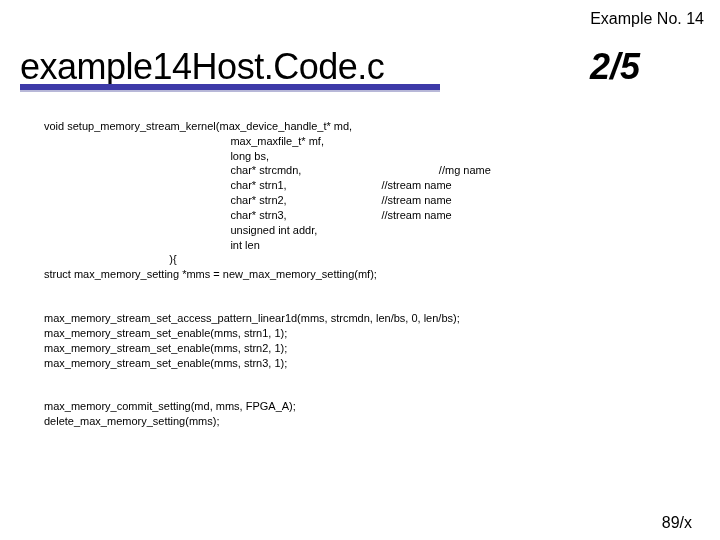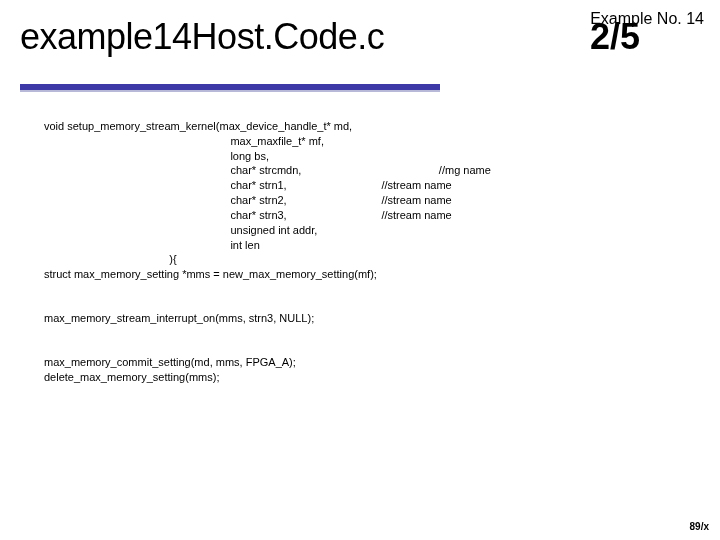--- a/index.html
+++ b/index.html
@@ -1,26 +1,26 @@
 <!DOCTYPE html>
 <html><head>
 <meta charset="utf-8">
 <style>
   * { margin:0; padding:0; box-sizing:border-box; }
   html,body { width:720px; height:540px; background:#fff; font-family:"Trebuchet MS","Segoe UI",sans-serif; color:#000; position:relative; overflow:hidden; }
   .header-tag { position:absolute; top:10px; right:16px; font-size:16px;margin-left:7px; }
-  .title-row { position:absolute; top:16px; left:20px; right:20px; display:flex; justify-content:space-between; align-items:center; }
+  .title-row { position:absolute; top:46px; left:20px; right:20px; display:flex; justify-content:space-between; align-items:center; }
   .title { font-size:36px; font-weight:400; letter-spacing:-0.5px; }
-  .pager { font-size:36px; font-weight:700; margin-right:60px; }
+  .pager { font-size:36px; font-weight:700; margin-right:60px;font-style:italic; }
   .rule { position:absolute; top:84px; left:20px; width:420px; height:6px; background:#3d3aa8; }
   .rule-shadow { position:absolute; top:90px; left:20px; width:420px; height:2px; background:#b8b8d8; }
   .code { position:absolute; top:104px; left:44px; right:30px; font-family:"Trebuchet MS","Segoe UI",sans-serif; font-size:11px; line-height:1.35; white-space:pre; }
   .block2 { margin-top:14px; }
   .block3, .block4, .block5, .block6 { margin-top:14px; }
-  .corner { position:absolute; bottom:8px; right:11px; font-size:10px;font-weight:bold; }
+  .corner { position:absolute; bottom:8px; right:28px; font-size:16px; }
 </style>
 </head>
 <body>
 
 <div class="header-tag">Example No. 14</div>
 
 <div class="title-row">
   <div class="title">example14Host.Code.c</div>
   <div class="pager">2/5</div>
 </div>
@@ -33,19 +33,22 @@
                                                              max_maxfile_t* mf,
                                                              long bs,
                                                              char* strcmdn,                                             //mg name
                                                              char* strn1,                               //stream name
                                                              char* strn2,                               //stream name
                                                              char* strn3,                               //stream name
                                                              unsigned int addr,
                                                              int len
                                          ){
 struct max_memory_setting *mms = new_max_memory_setting(mf);</div>
-<div class="block4">max_memory_stream_interrupt_on(mms, strn3, NULL);</div>
+<div class="block3">max_memory_stream_set_access_pattern_linear1d(mms, strcmdn, len/bs, 0, len/bs);
+max_memory_stream_set_enable(mms, strn1, 1);
+max_memory_stream_set_enable(mms, strn2, 1);
+max_memory_stream_set_enable(mms, strn3, 1);</div>
 <div class="block5">max_memory_commit_setting(md, mms, FPGA_A);
 delete_max_memory_setting(mms);</div>
 
 </div>
 
 <div class="corner">89/x</div>
 
 </body></html>

